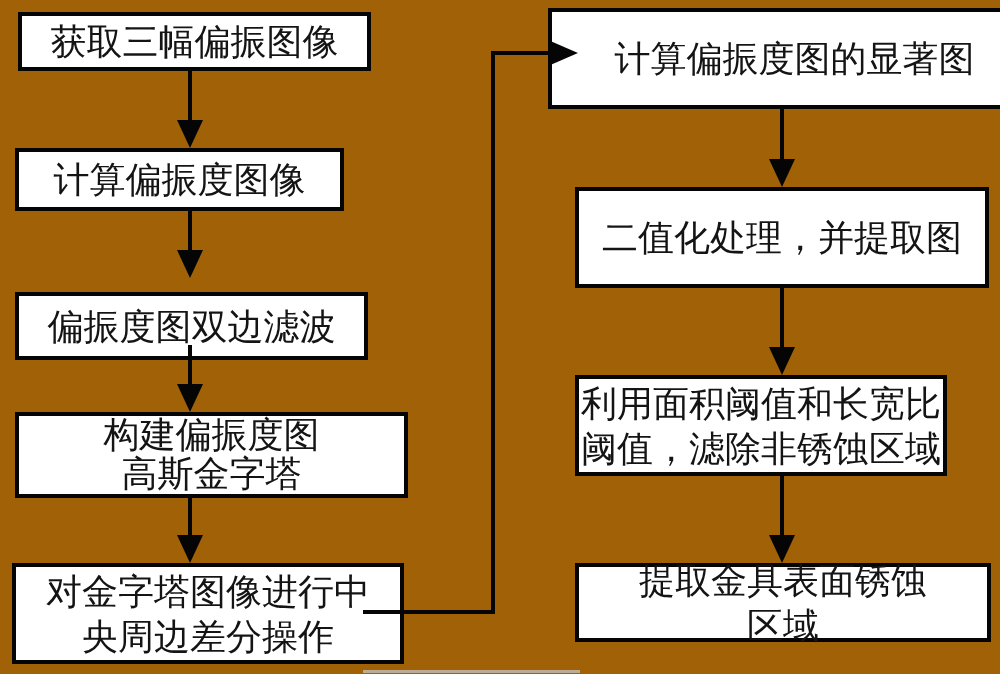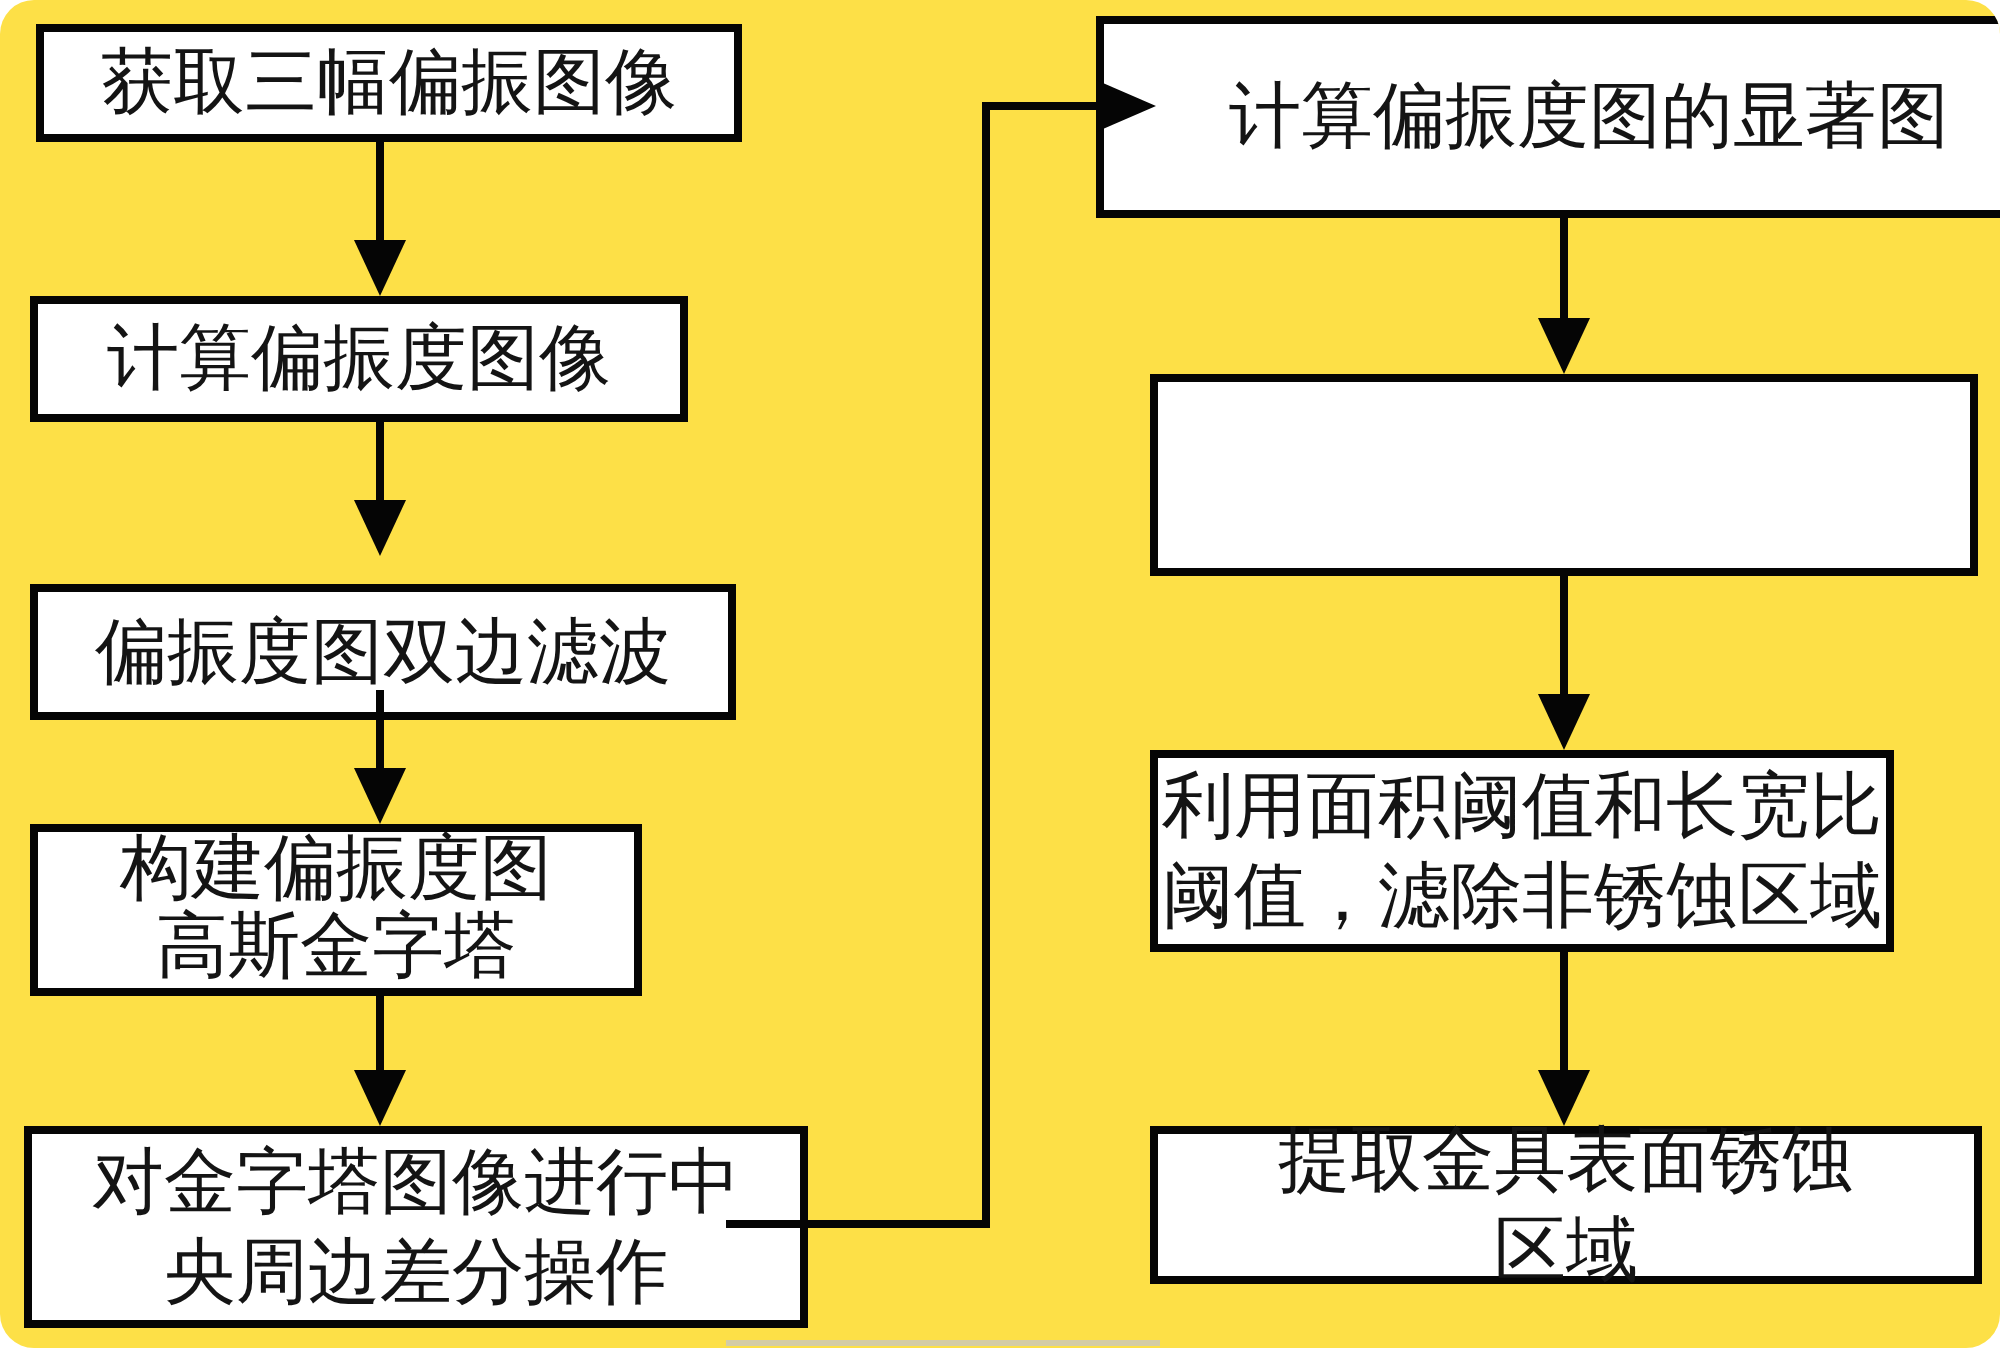--- a/index.html
+++ b/index.html
@@ -4,24 +4,23 @@
 <style>
   html, body {
     margin: 0;
     padding: 0;
     background: #ffffff;
   }
   #canvas {
     position: relative;
     width: 1000px;
     height: 674px;
-    background: #fde047;
+    background: #a16207;
     font-family: "DejaVu Serif", "Liberation Serif", serif;
     overflow: hidden;
-    border-radius: 17px;
   }
   .box {
     position: absolute;
     box-sizing: border-box;
     border: 4px solid #050505;
     background: #ffffff;
     display: flex;
     flex-direction: column;
     align-items: center;
     justify-content: center;
@@ -79,35 +78,36 @@
   </div>
 
   <div class="box" style="left:15px; top:148px; width:329px; height:63px;">
     <div>计算偏振度图像</div>
   </div>
 
   <div class="box" style="left:15px; top:278px; width:353px; height:68px;margin-top:14px;">
     <div>偏振度图双边滤波</div>
   </div>
 
-  <div class="box tight" style="left:15px; top:412px; width:306px; height:86px;">
+  <div class="box tight" style="left:15px; top:412px; width:393px; height:86px;">
     <div>构建偏振度图</div>
     <div>高斯金字塔</div>
   </div>
 
   <div class="box" style="left:12px; top:563px; width:392px; height:101px;">
     <div>对金字塔图像进行中</div>
     <div>央周边差分操作</div>
   </div>
 
   <div class="box" style="left:548px; top:8px; width:493px; height:101px;text-align:center;">
     <div>计算偏振度图的显著图</div>
   </div>
 
   <div class="box" style="left:575px; top:187px; width:414px; height:101px;">
+    <div>二值化处理，并提取图</div>
   </div>
 
   <div class="box" style="left:575px; top:375px; width:372px; height:101px;">
     <div>利用面积阈值和长宽比</div>
     <div>阈值，滤除非锈蚀区域</div>
   </div>
 
   <div class="box" style="left:575px; top:563px; width:416px; height:79px;">
     <div>提取金具表面锈蚀</div>
     <div>区域</div>

